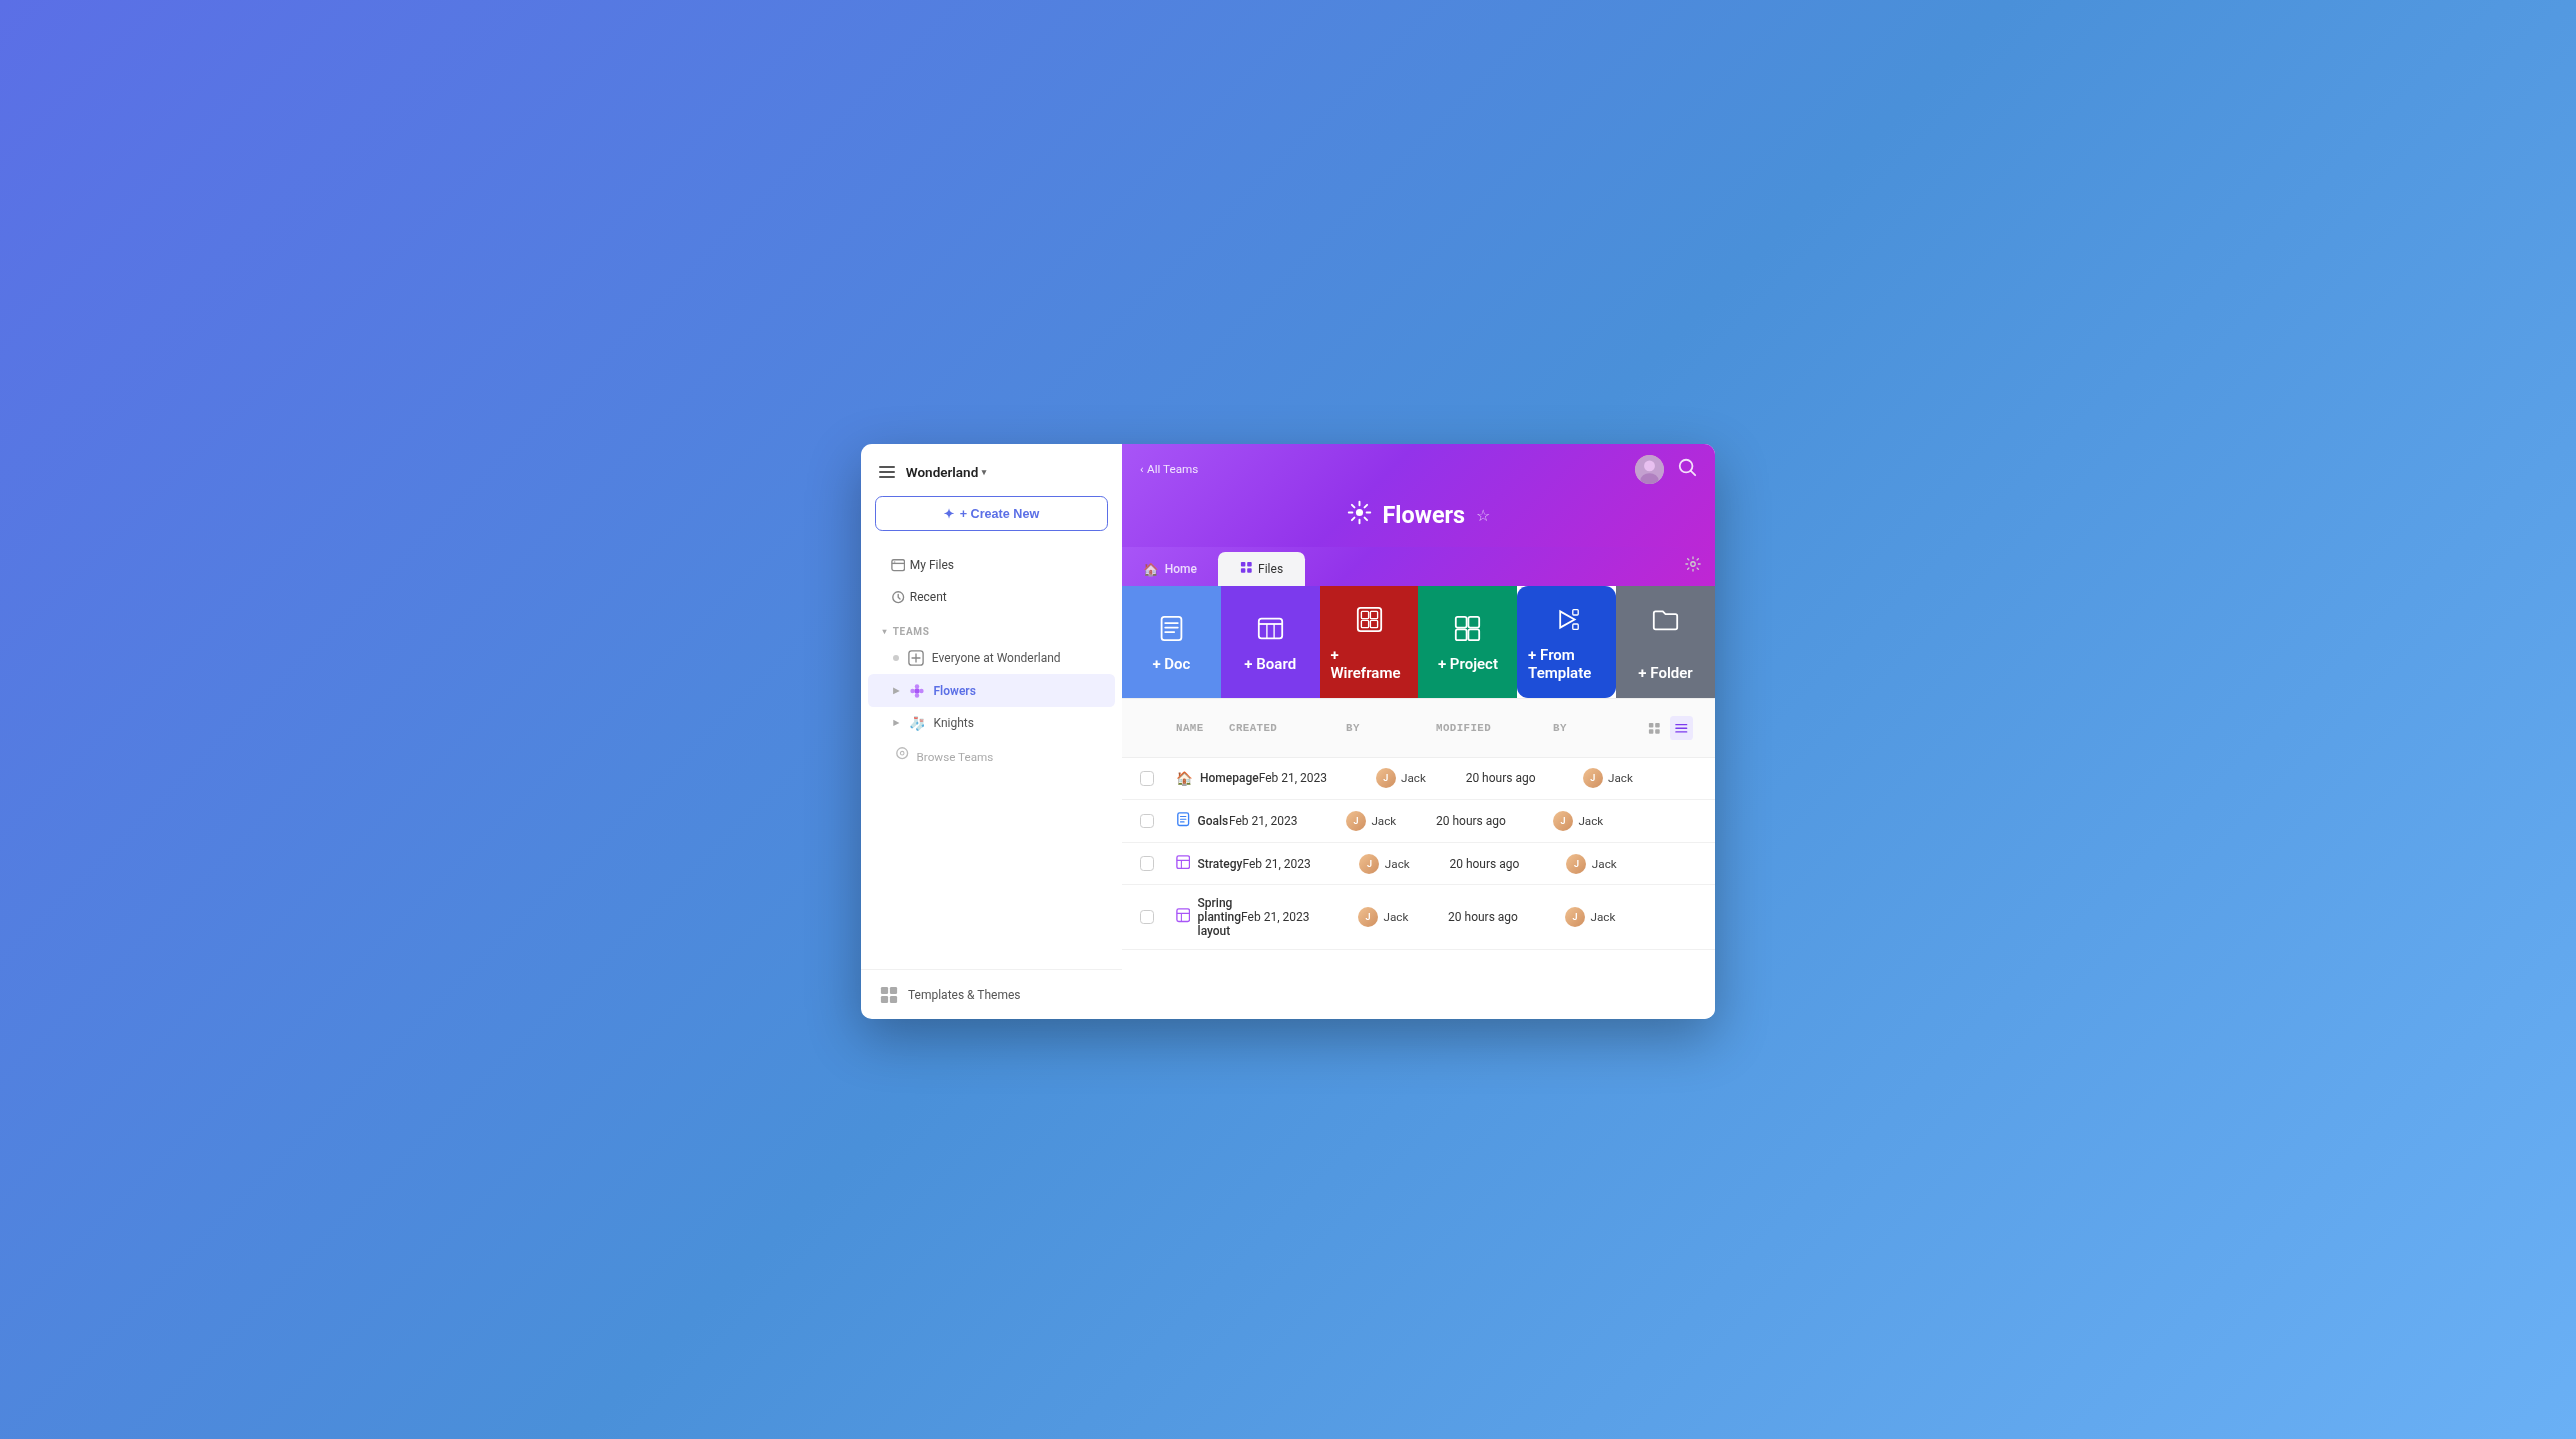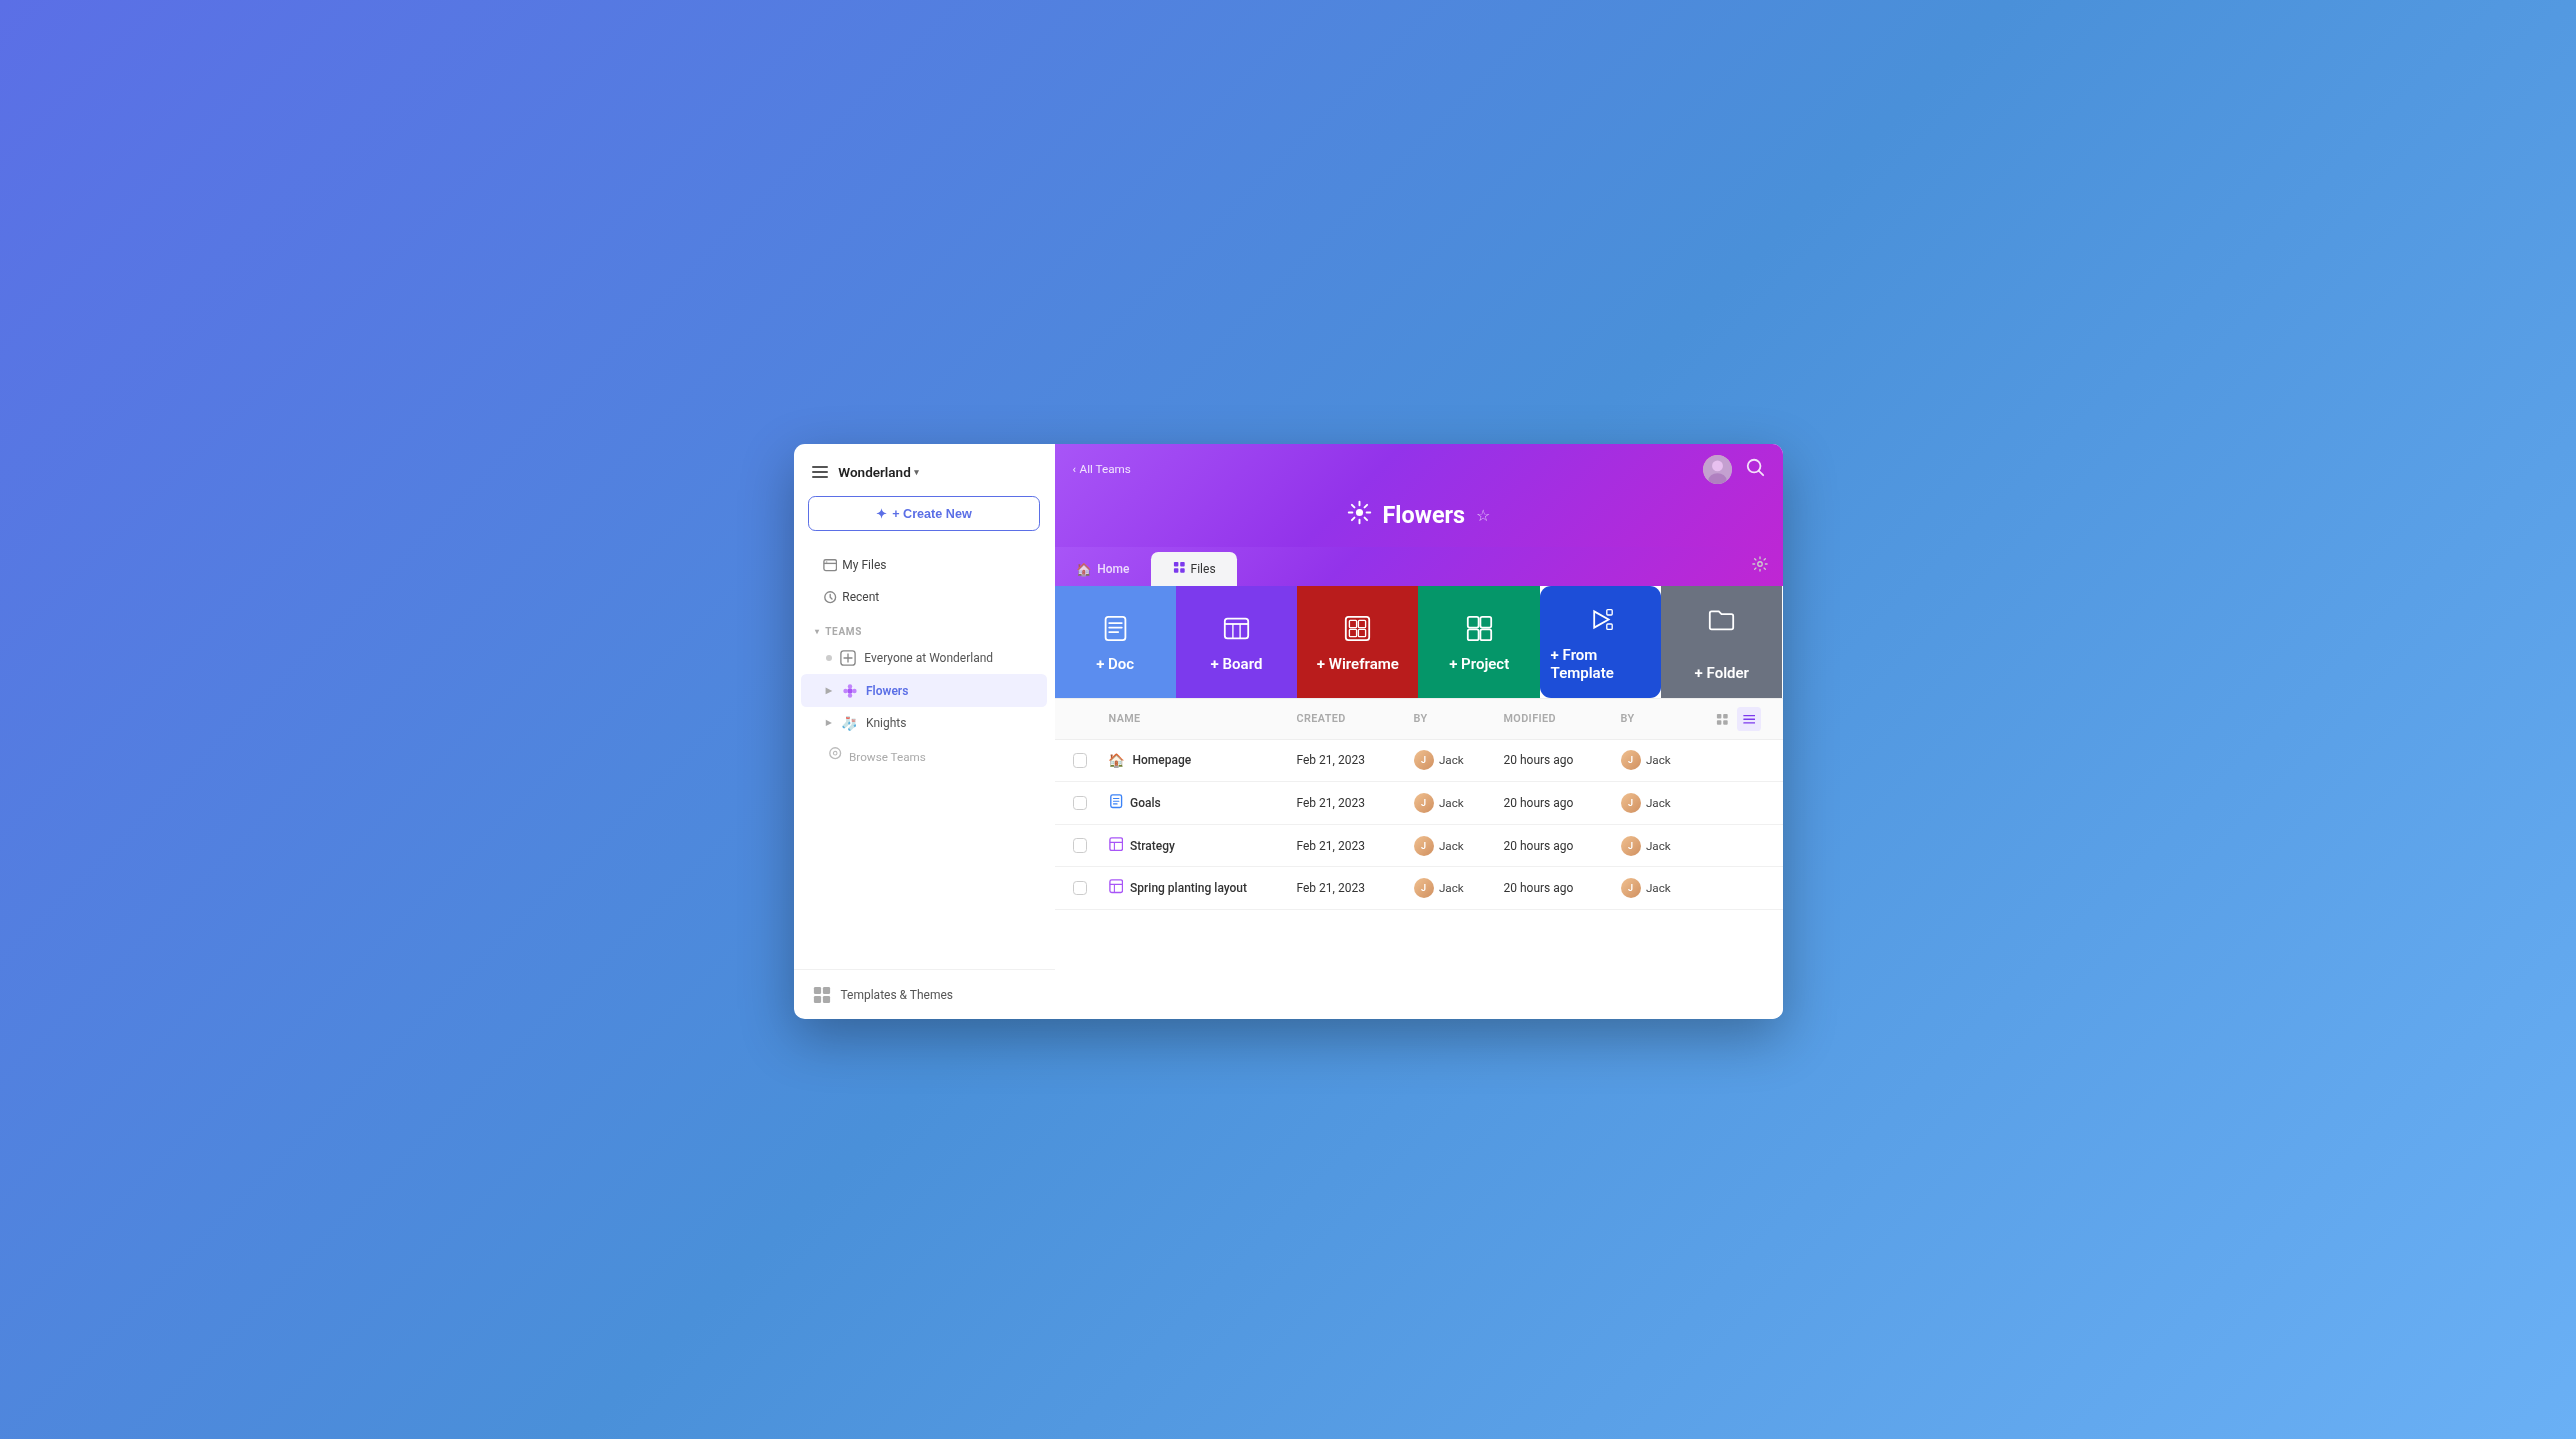--- a/index.html
+++ b/index.html
@@ -8,21 +8,21 @@
       background: linear-gradient(135deg, #5b6fe6 0%, #4a90d9 50%, #6ab0f5 100%);
       width: 100vw;
       height: 100vh;
       display: flex;
       align-items: center;
       justify-content: center;
       overflow: hidden;
     }
     .app-container {
       display: flex;
-      width: 989px;
+      width: 854px;
       height: 575px;
       border-radius: 10.8px;
       overflow: hidden;
       box-shadow: 0 18px 54px rgba(0,0,0,0.3);
       margin-top: 24px;
     }
 
     
     .sidebar {
       width: 261px;
@@ -326,29 +326,30 @@
 
     
     .file-table {
       flex: 1;
       background: #fff;
       overflow-y: auto;
     }
     .table-header {
       display: grid;
       grid-template-columns: 36px 1fr 117px 90px 117px 90px 54px;
-      padding: 8px 18px;
+      padding: 17px 18px;
       border-bottom: 0.9px solid #eee;
       font-size: 10.8px;
       font-weight: 600;
       color: #aaa;
       text-transform: uppercase;
       letter-spacing: 0.4px;
       align-items: center;
       background: #fafafa;
+      font-family: Liberation Mono, monospace;
     }
     .table-row {
       display: grid;
       grid-template-columns: 36px 1fr 117px 90px 117px 90px 54px;
       padding: 10.8px 18px;
       border-bottom: 0.9px solid #f0f0f0;
       align-items: center;
       font-size: 12px;
       color: #333;
     }

